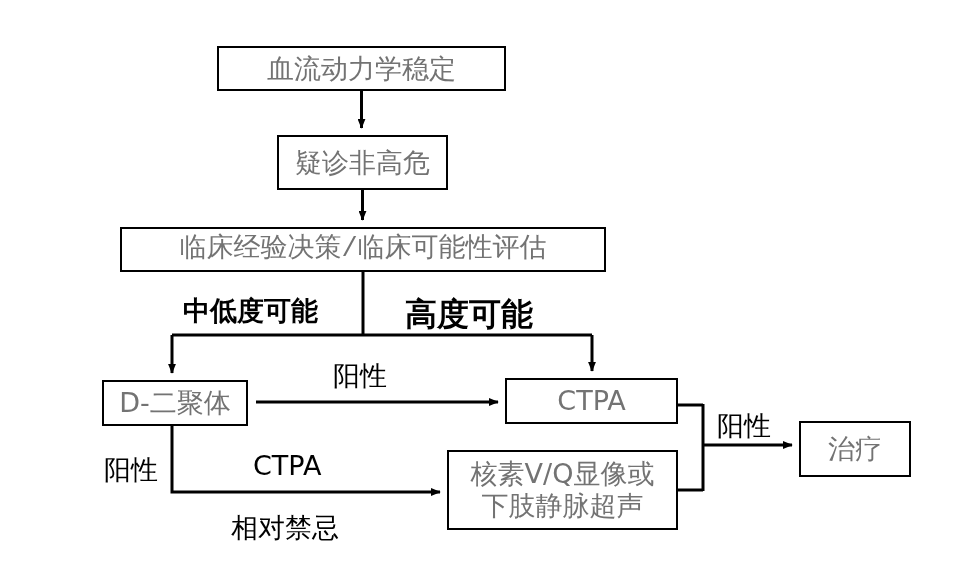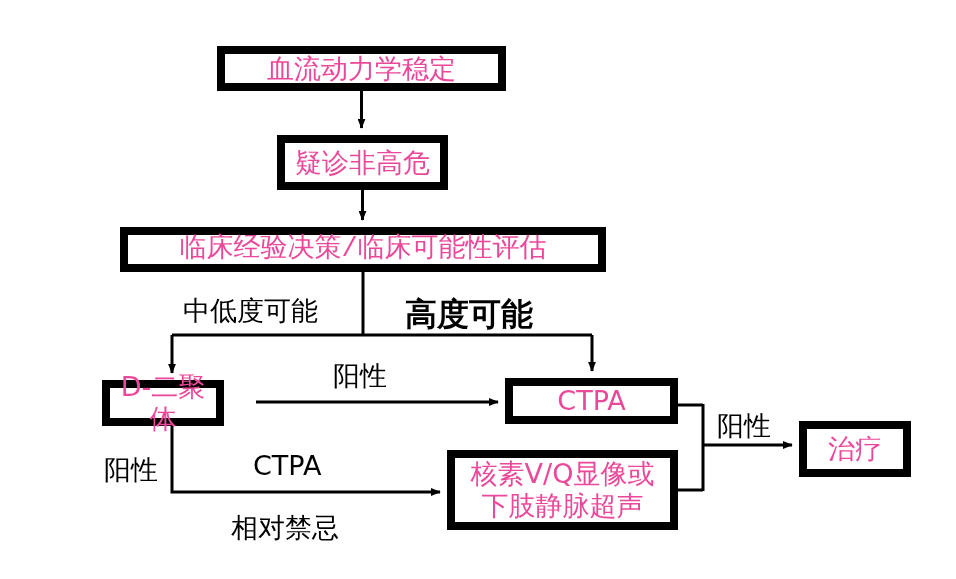--- a/index.html
+++ b/index.html
@@ -17,48 +17,48 @@
   }
   #wires {
     position: absolute;
     left: 0; top: 0;
     width: 956px;
     height: 579px;
   }
   .node {
     position: absolute;
     box-sizing: border-box;
-    border: 8px solid #000000;
+    border: 2px solid #000000;
     background: #ffffff;
     display: flex;
     align-items: center;
     justify-content: center;
     text-align: center;
-    color: #ec4899;
+    color: #737373;
     line-height: 1.18;
     z-index: 3;
   }
   .node .node-label { display: block; white-space: pre-line; }
   .edge-label {
     position: absolute;
     color: #000000;
     white-space: nowrap;
     z-index: 4;
     background: transparent;
   }
   
   #node-hemodynamic-stable { left: 217px; top: 46px;  width: 289px; height: 45px; font-size: 27px; }
   #node-suspected-nonhigh  { left: 277px; top: 135px; width: 171px; height: 55px; font-size: 27px; }
   #node-clinical-assess    { left: 120px; top: 227px; width: 486px; height: 45px; font-size: 27px; font-family: Liberation Mono, monospace; }
-  #node-d-dimer            { left: 102px; top: 380px; width: 122px; height: 46px; font-size: 27px; }
+  #node-d-dimer            { left: 102px; top: 380px; width: 146px; height: 46px; font-size: 27px; }
   #node-ctpa              { left: 505px; top: 378px; width: 173px; height: 46px; font-size: 27px; }
   #node-vq-scan           { left: 447px; top: 450px; width: 231px; height: 80px; font-size: 27px; }
   #node-treatment         { left: 799px; top: 421px; width: 112px; height: 56px; font-size: 27px; }
   
-  #label-moderate-low    { left: 183px; top: 293px; font-size: 27px; }
+  #label-moderate-low    { left: 183px; top: 293px; font-size: 27px; font-weight: bold; }
   #label-high-prob       { left: 405px; top: 293px; font-size: 32px; font-weight: bold; }
   #label-positive-ddimer { left: 333px; top: 358px; font-size: 27px; }
   #label-positive-left   { left: 104px; top: 452px; font-size: 27px; }
   #label-ctpa-contra-top { left: 253px; top: 450px; font-size: 27px; }
   #label-relative-contra { left: 231px; top: 510px; font-size: 27px; }
   #label-positive-right  { left: 717px; top: 408px; font-size: 27px; }
 </style>
 </head>
 <body>
 

